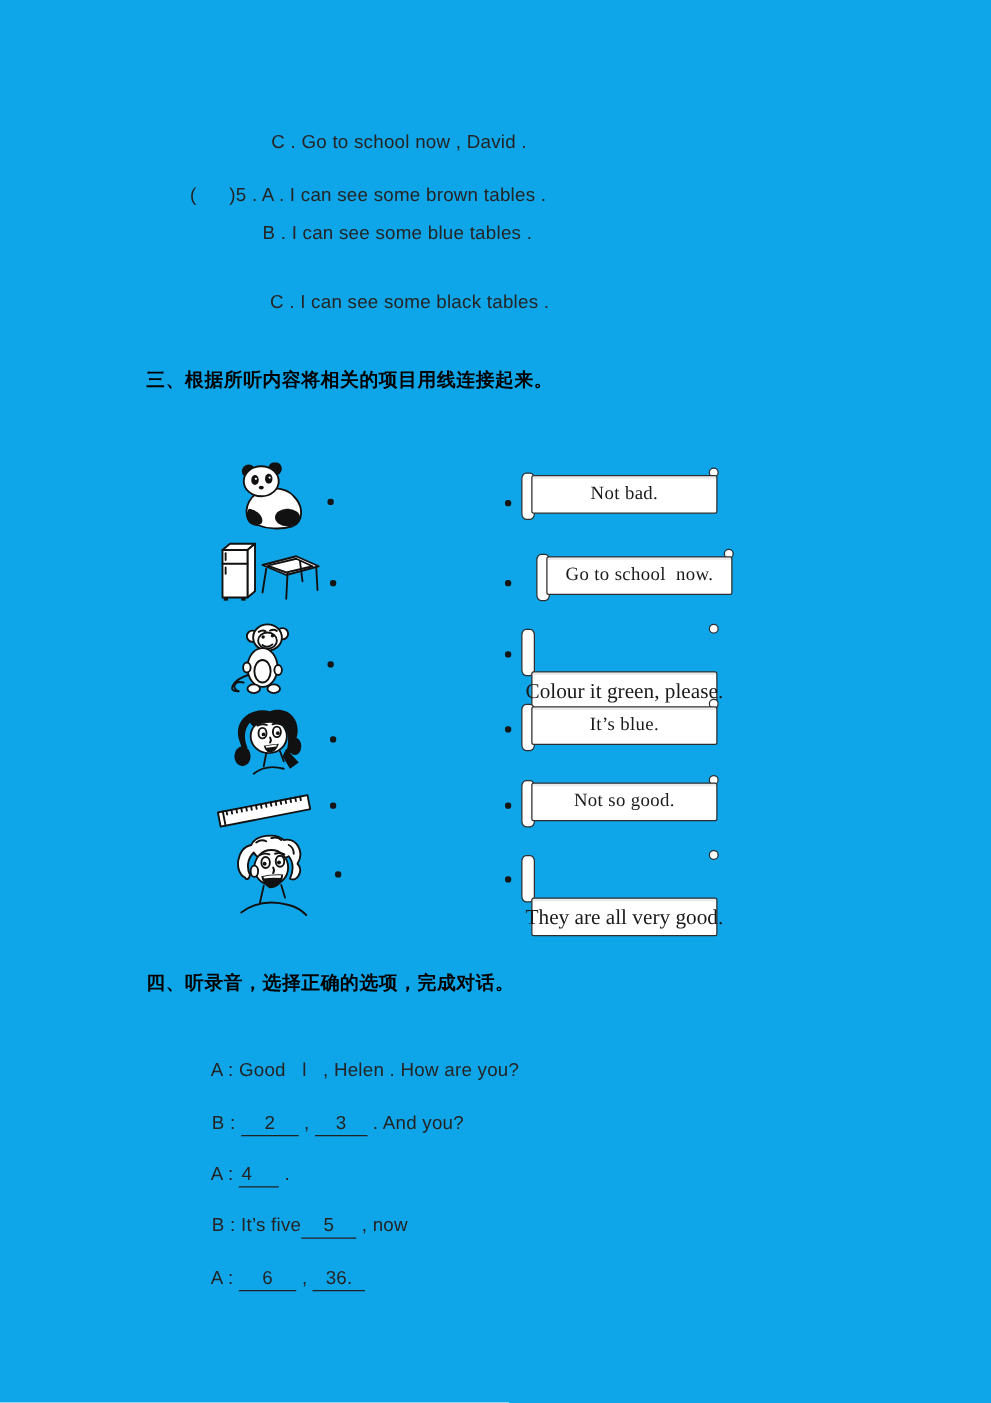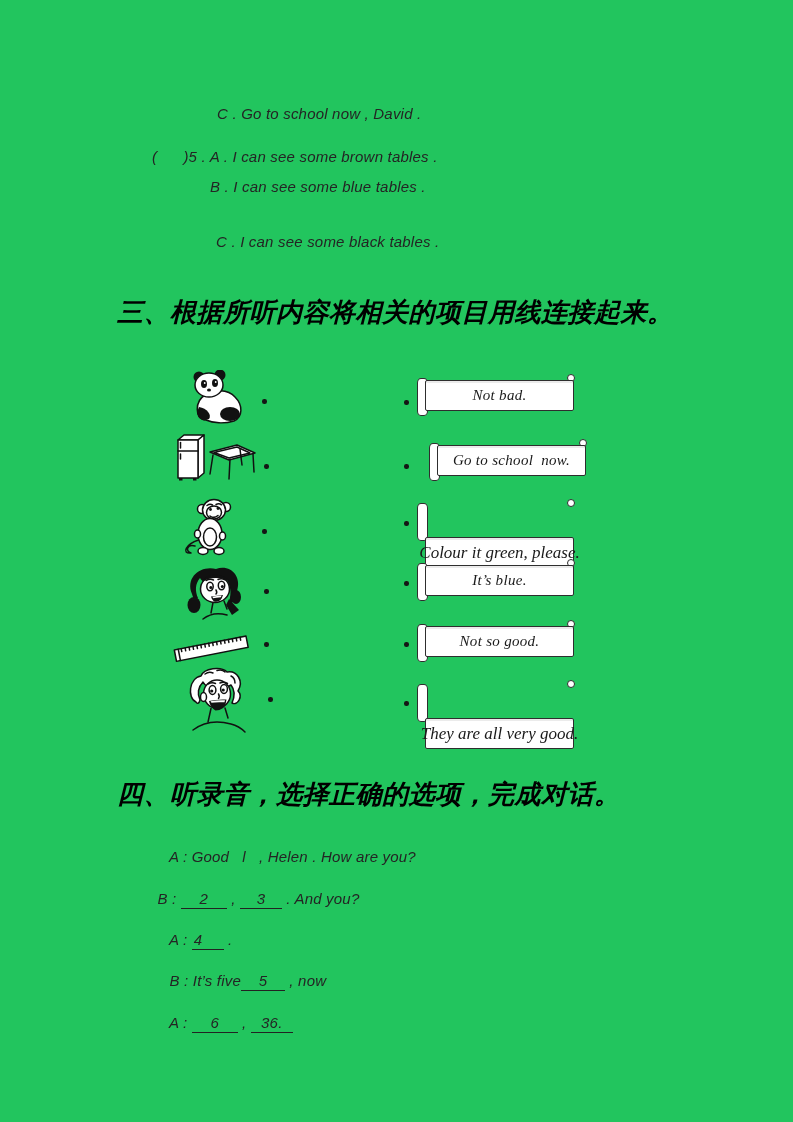--- a/index.html
+++ b/index.html
@@ -1,22 +1,22 @@
 <!DOCTYPE html>
 <html><head>
 <meta charset="utf-8">
 <style>
   html,body{margin:0;padding:0;background:#ffffff;}
   .page{
-    position:relative;width:793px;height:1122px;background:#22c55e;overflow:hidden;
-    font-family:"Liberation Sans",sans-serif;color:#1f1f1f;font-style:italic;
+    position:relative;width:793px;height:1122px;background:#0ea5e9;overflow:hidden;
+    font-family:"Liberation Sans",sans-serif;color:#1f1f1f;
   }
   .abs{position:absolute;}
   .mcline{font-size:15px;line-height:20px;white-space:pre;letter-spacing:.2px;color:#242424;}
-  .heading{font-size:26px;font-weight:700;color:#000;letter-spacing:.5px;white-space:pre;}
+  .heading{font-size:15px;font-weight:700;color:#000;letter-spacing:.5px;white-space:pre;}
   
   .dot{position:absolute;width:4.5px;height:4.5px;border-radius:50%;background:#151515;}
   .banner{position:absolute;width:158px;height:40px;}
   .banner .body{
     position:absolute;left:8px;top:6px;right:1px;height:29px;background:#fff;
     border:1.4px solid #2e2e2e;border-radius:2px;
     display:flex;align-items:center;justify-content:center;
     font-family:"Liberation Serif","DejaVu Serif",serif;font-size:15px;color:#1a1a1a;
     white-space:pre;letter-spacing:.3px;
     box-shadow:inset 0 2px 0 rgba(0,0,0,0.08);
@@ -201,21 +201,21 @@
     <span class="ring"></span>
     <span class="body">They are all very good.</span>
   </div>
 
   <div class="abs dline" style="left:152px;top:827px;">
     <span>A : Good   l   , Helen . How are you?</span>
   </div>
 
   <div class="abs heading" style="left:117px;top:777px;">四、听录音，选择正确的选项，完成对话。</div>
 
-  <div class="abs dline" style="left:140px;top:869px;">
+  <div class="abs dline" style="left:152px;top:869px;">
     <span>B : </span><span class="blank w46">2</span><span> , </span><span class="blank w42">3</span><span> . And you?</span>
   </div>
 
   <div class="abs dline" style="left:152px;top:910px;">
     <span>A : </span><span class="blank w30">4</span><span> .</span>
   </div>
 
   <div class="abs dline" style="left:152px;top:951px;">
     <span>B : It’s five</span><span class="blank w44">5</span><span> , now</span>
   </div>

